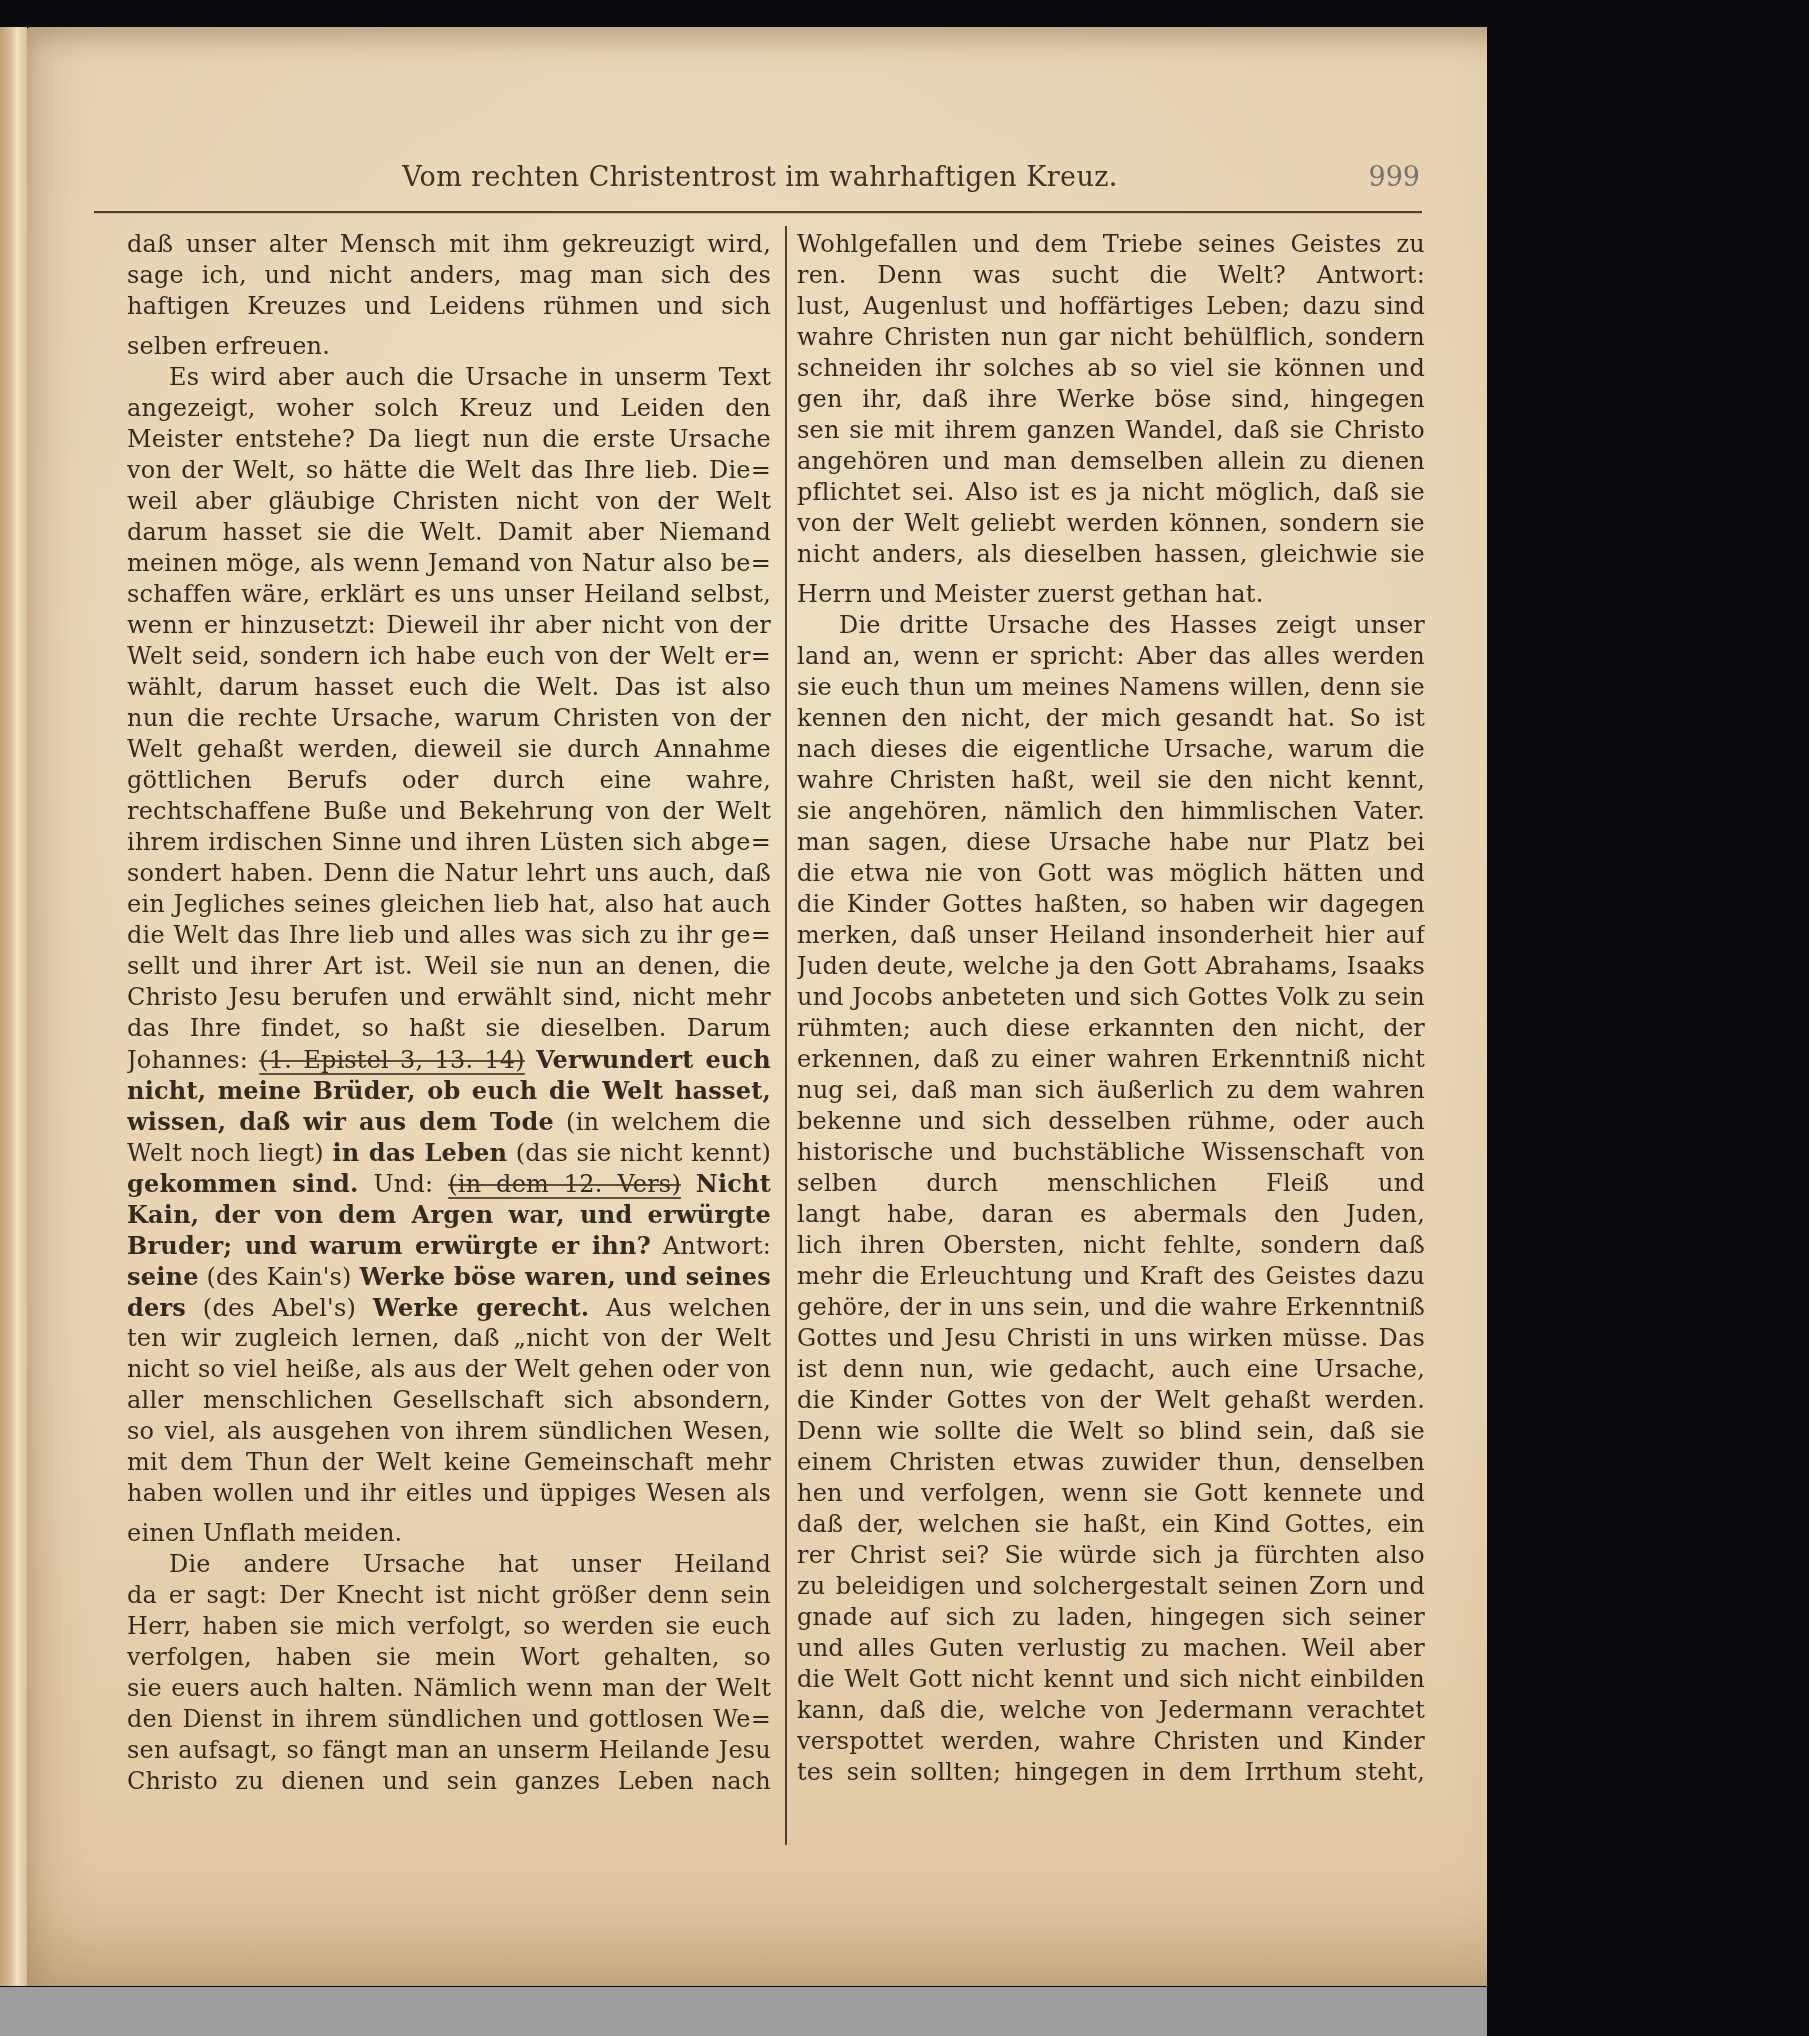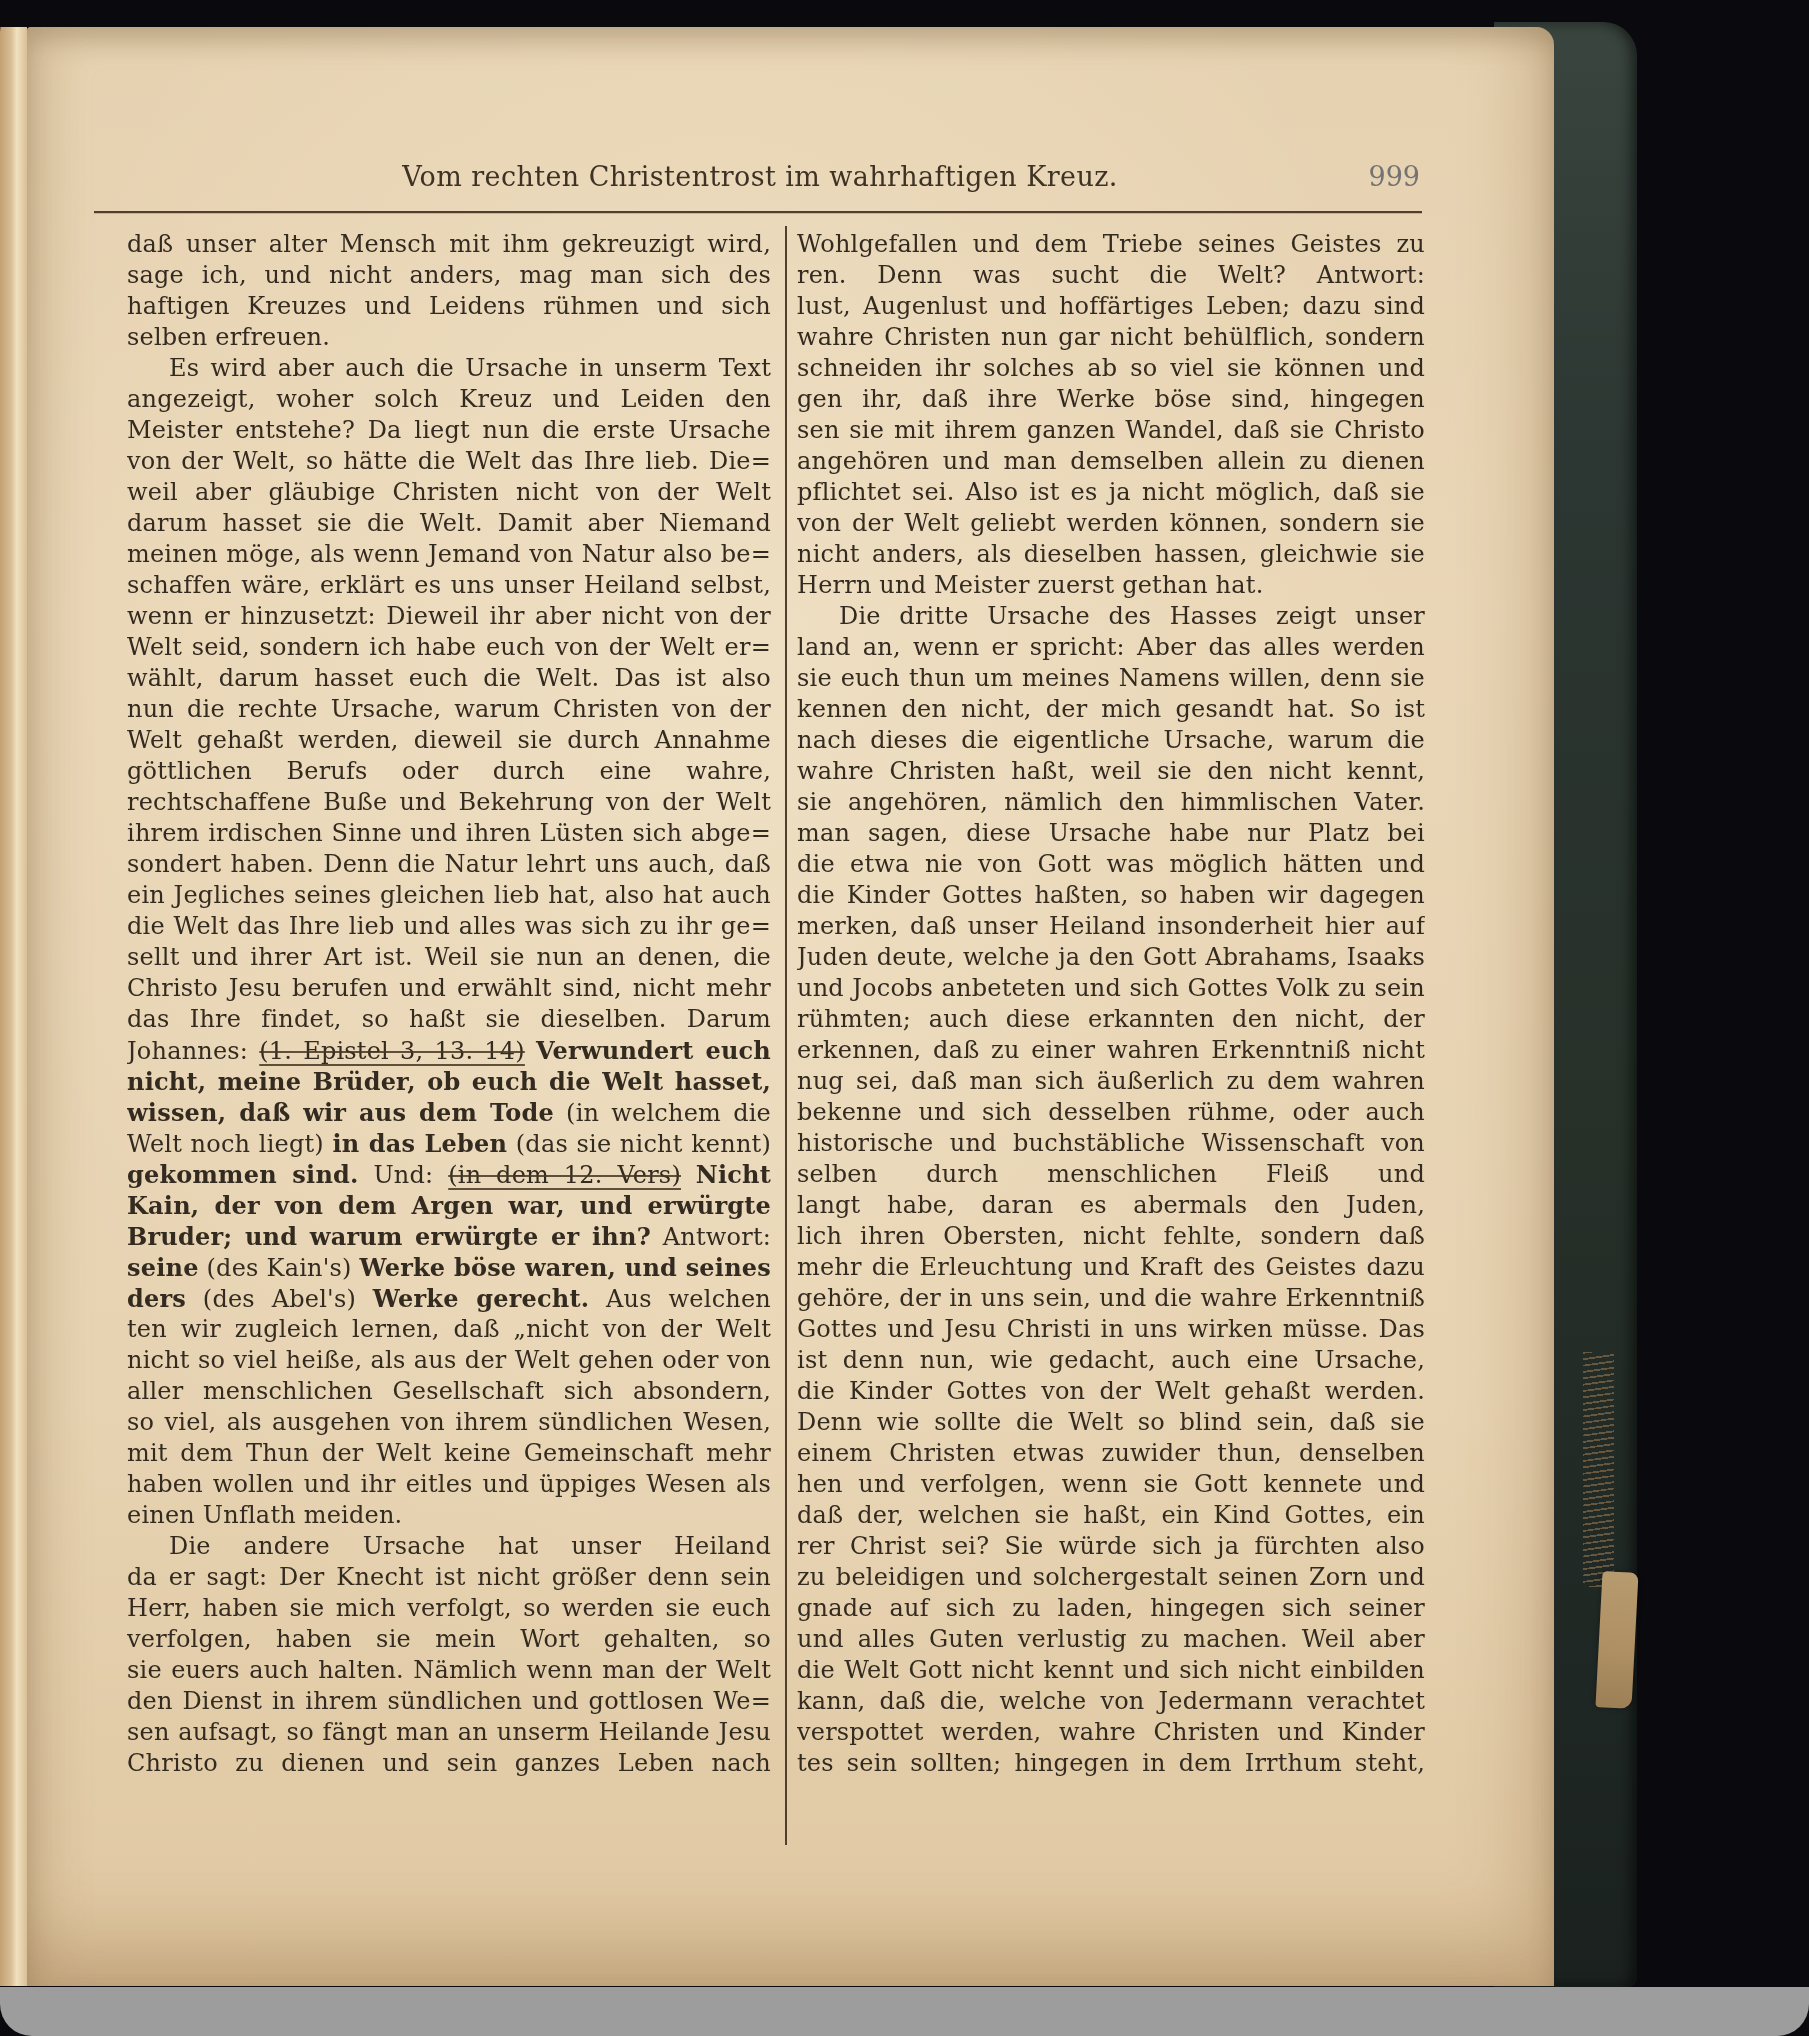--- a/index.html
+++ b/index.html
@@ -1,17 +1,17 @@
 <!DOCTYPE html>
 <html style="font-size:14.5px"><head>
 <meta charset="utf-8">
 <style>
   html,body{margin:0;padding:0;background:#0a090d;}
-  #scene{position:relative;width:1809px;height:2036px;background:#0a090d;overflow:hidden;
-         font-family:"DejaVu Serif","Liberation Serif",serif;border-radius:32px;}
+  #scene{position:relative;width:1487px;height:2036px;background:#0a090d;overflow:hidden;
+         font-family:"DejaVu Serif","Liberation Serif",serif;}
   
   #cover{position:absolute;left:1494px;top:22px;width:143px;height:1965px;
          background:linear-gradient(180deg,#3a453f 0%,#2c3632 22%,#273029 55%,#1f2724 85%,#1a211f 100%);
          border-radius:0 34px 9px 0;
          box-shadow:inset -5.4px 0 12.7px rgba(0,0,0,.55), inset 3.6px 0 7.2px rgba(255,255,255,.04);}
   #cover-threads{position:absolute;left:1583px;top:1352px;width:31px;height:235px;
          background:repeating-linear-gradient(172deg,rgba(139,112,78,.65) 0 1.8px,rgba(0,0,0,0) 1.8px 6.3px);
          filter:blur(0.4px);}
   #cover-patch{position:absolute;left:1599px;top:1572px;width:36px;height:136px;
          background:linear-gradient(180deg,#b79a6e,#ad8f63 60%,#9c7f55);
@@ -37,21 +37,21 @@
   #header-rule{position:absolute;left:94px;top:211px;width:1328px;height:1.8px;background:#503f2b;
          box-shadow:0 0.9px 0 rgba(80,63,43,.25);}
   #column-divider{position:absolute;left:785px;top:226px;width:1.8px;height:1619px;background:#51402c;}
   
   .col{position:absolute;top:229px;font-size:24px;color:#342b20;}
   #left-column{left:127px;width:644px;}
   #right-column{left:797px;width:628px;}
   .tline{height:31px;line-height:31px;text-align:justify;text-align-last:justify;
          overflow:hidden;letter-spacing:0.2px;}
   .tline.ind{text-indent:42px;}
-  .tline.end{text-align-last:left;}
+  .tline.end{text-align-last:left;margin-top:9px;}
   .seg.b{font-weight:bold;margin-top:25px;}
   .seg.u{text-decoration-thickness:1.8px;text-underline-offset:4.5px;
          text-decoration-color:rgba(70,55,35,.8);}
   .seg.bx{text-decoration:underline line-through;text-decoration-thickness:1.8px;
          text-underline-offset:4.5px;text-decoration-color:rgba(70,55,35,.85);}
   
   #footer-bar{position:absolute;left:0;top:1987px;width:1809px;height:50px;background:#9d9d9d;}
 </style>
 </head>
 <body>

